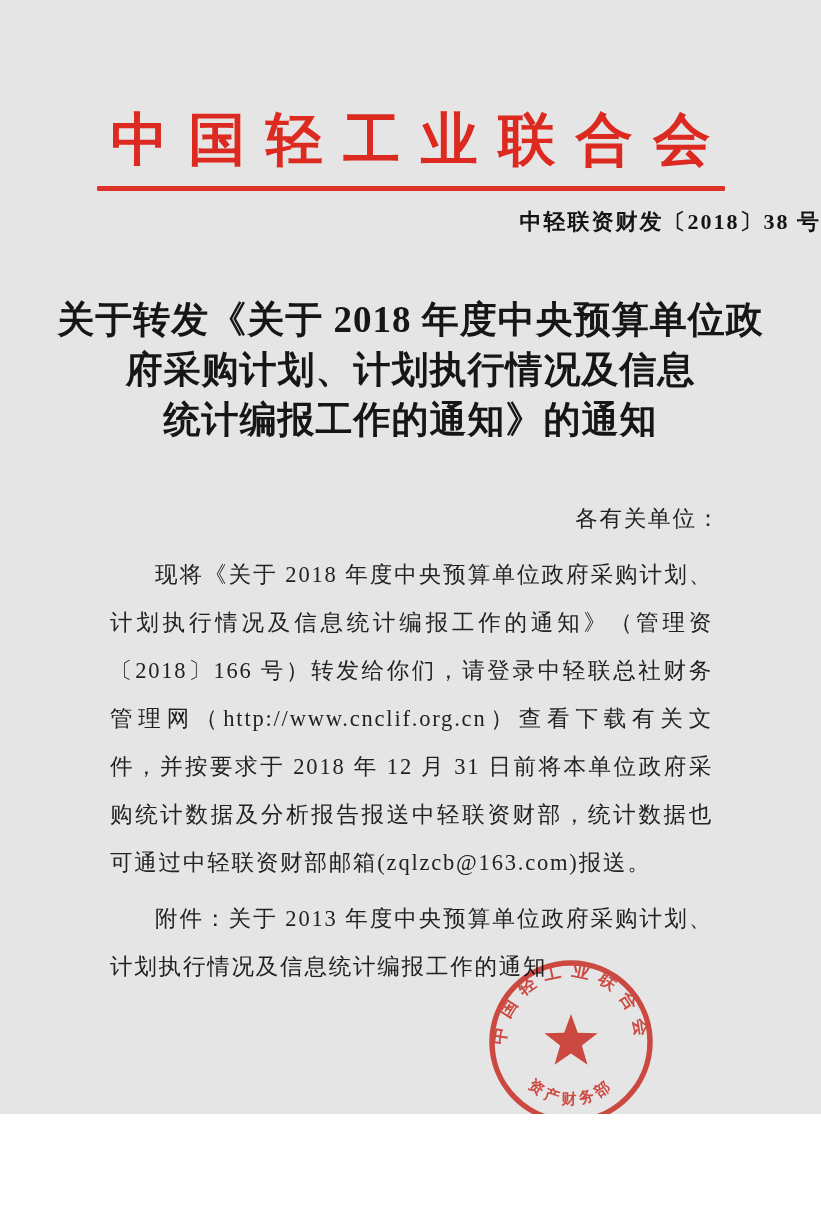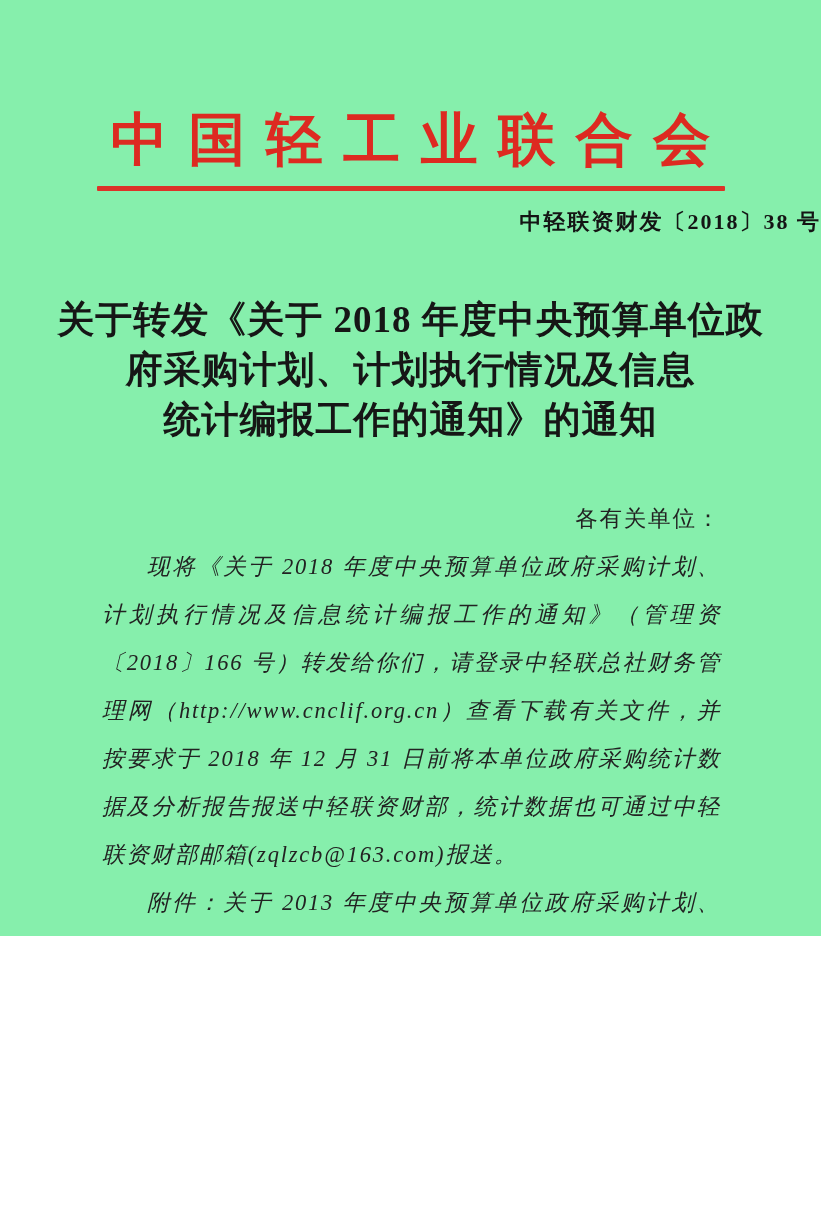--- a/index.html
+++ b/index.html
@@ -1,21 +1,21 @@
 <!DOCTYPE html>
 <html><head>
 <meta charset="utf-8">
 <style>
   html, body { margin: 0; padding: 0; background: #ffffff; }
   .page {
     position: relative;
     width: 821px;
-    height: 936px;
+    height: 1114px;
     margin: 0 auto;
-    background: #86efac;
+    background: #e5e5e5;
     overflow: hidden;
     font-family: "Liberation Serif", "DejaVu Serif", serif;
     color: #1f1f1f;
   }
   .org-name {
     margin-top: 106px;
     text-align: center;
     font-size: 57px;
     font-weight: 700;
     letter-spacing: 0.36em;
@@ -51,24 +51,23 @@
   .body-text {
     margin-top: 50px;
     padding: 0 100px 0 102px;
     font-size: 22.5px;
     line-height: 48px;
     letter-spacing: 1.8px;
     color: #222222;
   }
   .salutation { text-align: right; }
   .para {
-    margin: 0;
+    margin: 8px;
     text-indent: 2em;
     text-align: justify;
-    font-style: italic;
   }
   .signature {
     width: fit-content;
     margin: 40px 138px 0 auto;
     text-align: center;
     font-size: 22.5px;
     line-height: 52px;
     letter-spacing: 1.5px;
     color: #222222;
   }
@@ -100,24 +99,20 @@
     <div>府采购计划、计划执行情况及信息</div>
     <div>统计编报工作的通知》的通知</div>
   </div>
 
   <div class="body-text">
     <div class="salutation">各有关单位：</div>
     <p class="para">现将《关于 2018 年度中央预算单位政府采购计划、计划执行情况及信息统计编报工作的通知》（管理资〔2018〕166 号）转发给你们，请登录中轻联总社财务管理网（http://www.cnclif.org.cn）查看下载有关文件，并按要求于 2018 年 12 月 31 日前将本单位政府采购统计数据及分析报告报送中轻联资财部，统计数据也可通过中轻联资财部邮箱(zqlzcb@163.com)报送。</p>
     <p class="para">附件：关于 2013 年度中央预算单位政府采购计划、计划执行情况及信息统计编报工作的通知</p>
   </div>
 
-  <div class="signature">
-    <div>中轻联资财部</div>
-    <div>2018 年 12 月 04 日</div>
-  </div>
 
   <div class="seal">
     <svg width="182" height="182" viewBox="-91 -91 182 182">
       <circle r="79" fill="none" stroke="#e0392e" stroke-width="5.5"></circle>
       <polygon fill="#e0392e" points="0,-28 6.8,-9.3 26.6,-8.7 10.9,3.6 16.5,22.7 0,11.5 -16.5,22.7 -10.9,3.6 -26.6,-8.7 -6.8,-9.3"></polygon>
       <defs>
         <path id="sealTopArc" d="M -64 14 A 65.5 65.5 0 1 1 64 14"></path>
         <path id="sealBottomArc" d="M -47 40 A 61.7 61.7 0 0 0 47 40"></path>
       </defs>
       <text font-size="17.5" fill="#e0392e" text-anchor="middle" letter-spacing="9" font-weight="700" font-family="Liberation Serif, DejaVu Serif, serif">

